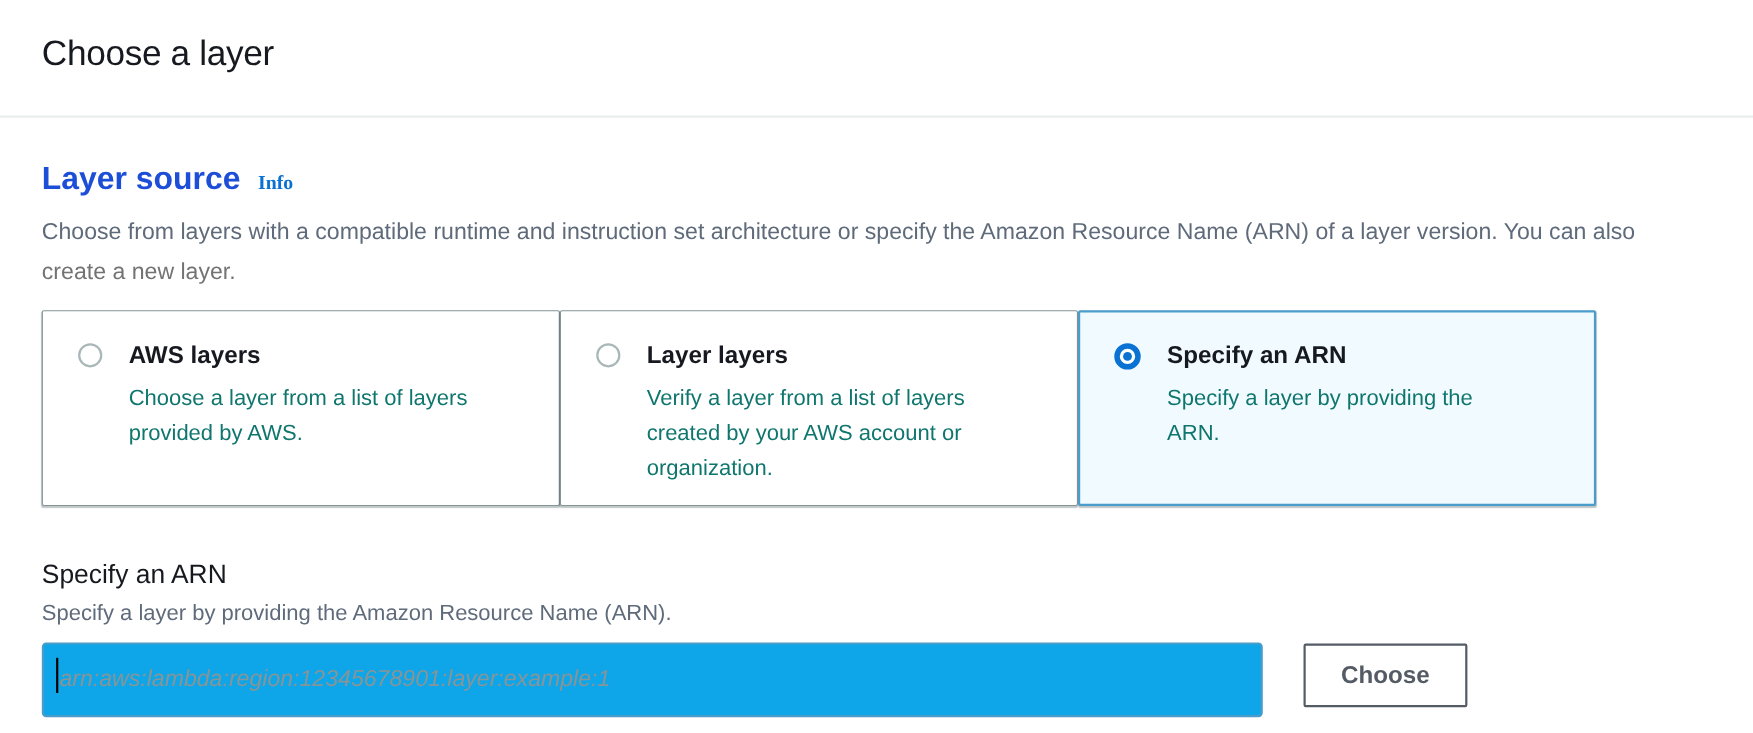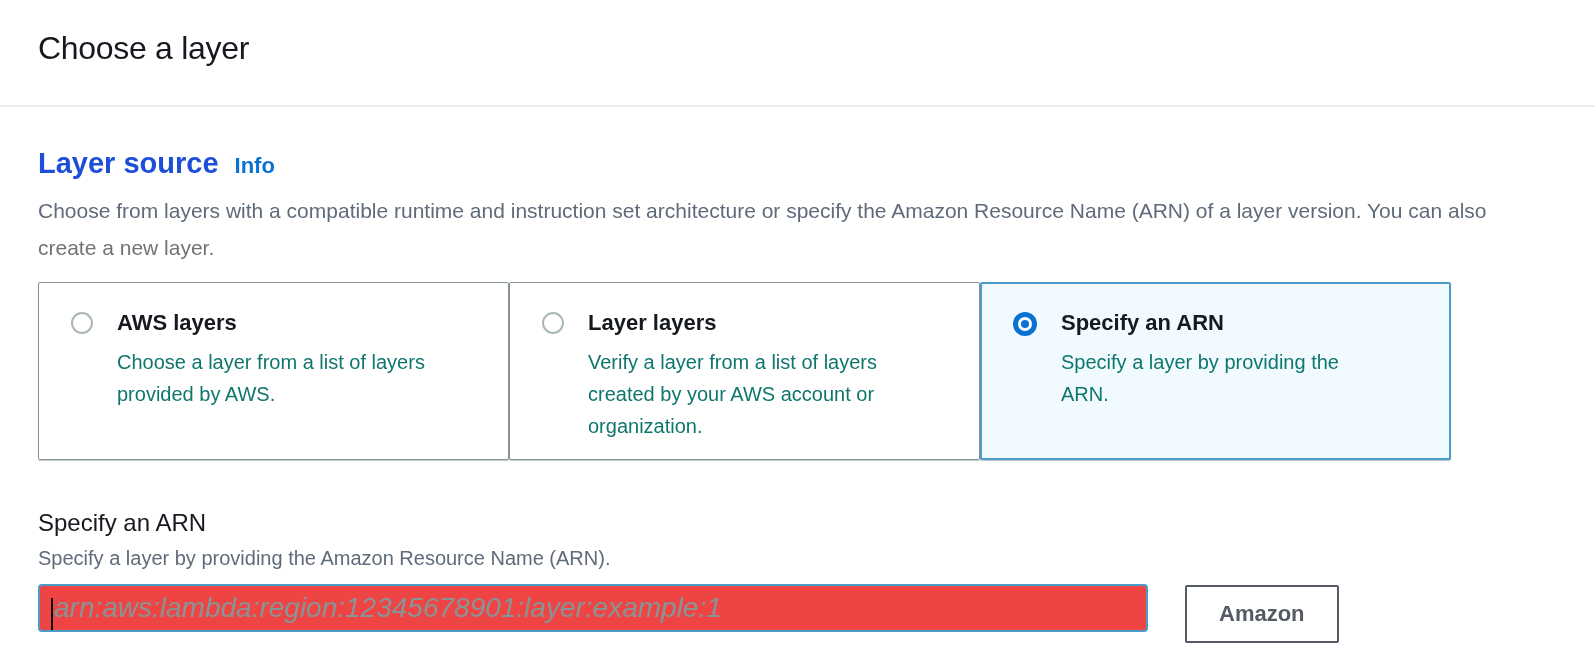--- a/index.html
+++ b/index.html
@@ -11,21 +11,21 @@
   
   .header { height:107px; padding:30px 38px 0 38px; background:#fff;
     border-bottom:2px solid #eaeded; }
   .page-title { font-size:32px; font-weight:400; letter-spacing:-0.3px; color:#16191f; }
 
   .content { padding:0 64px 0 38px; }
 
   
   .label-row { margin-top:40px; display:flex; align-items:baseline; gap:16px; }
   .section-label { font-size:29px; font-weight:700; color:#1d4ed8; }
-  .info-link { font-size:22px; font-weight:700; color:#0972d3; text-decoration:none; cursor:pointer; }
+  .info-link { font-size:18px; font-weight:700; color:#0972d3; text-decoration:none; cursor:pointer;font-family:Liberation Serif, serif; }
 
   .section-desc { margin-top:12px; font-size:21px; line-height:37px; color:#5f6b7a; max-width:1470px; }
   .inline-link { color:#737373; text-decoration:none; cursor:pointer; }
 
   
   .cards { margin-top:16px; display:flex; }
   .card { width:471px; height:178px; background:#fff; border:1px solid #879596;
     border-radius:2px; padding:26px 20px 0 32px; cursor:pointer;
     box-shadow:0 1px 1px 0 rgba(0,28,36,0.25); display:flex; align-items:flex-start; }
   .card.selected { border:2px solid #4a9cca; background:#f1faff; padding:25px 19px 0 31px; }
@@ -41,23 +41,23 @@
   .card-text { margin-left:24px; }
   .card-title { font-size:22px; font-weight:700; color:#16191f; line-height:28px; }
   .card-desc { margin-top:9px; font-size:20px; line-height:32px; color:#0f766e; max-width:330px; }
 
   
   .arn-label { margin-top:49px; font-size:24px; font-weight:400; color:#16191f; }
   .arn-desc { margin-top:10px; font-size:20px; color:#5f6b7a; }
 
   .input-row { margin-top:14px; display:flex; align-items:flex-start; gap:37px; }
   .input-wrap { position:relative; }
-  .arn-input { width:1110px; height:48px; border:2px solid #4a9cca; border-radius:4px;
-    padding:0 14px; font-size:28px; font-family:"Liberation Sans", sans-serif;
-    color:#16191f; outline:none; background:#ef4444; }
+  .arn-input { width:1110px; height:68px; border:2px solid #4a9cca; border-radius:4px;
+    padding:0 14px; font-size:21px; font-family:"Liberation Sans", sans-serif;
+    color:#16191f; outline:none; background:#0ea5e9; }
   .arn-input::placeholder { color:#879596; font-style:italic; opacity:1; }
   .caret { position:absolute; left:13px; top:14px; width:2px; height:32px; background:#000; }
 
   .verify-btn { height:58px; margin-top:1px; padding:0 32px; background:#fff;
     border:2px solid #545b64; border-radius:2px; color:#545b64; font-size:22px;
     font-weight:700; font-family:"Liberation Sans", sans-serif; cursor:pointer; }
 </style>
 </head>
 <body>
 
@@ -116,17 +116,17 @@
     </div>
 
     <div class="arn-label">Specify an ARN</div>
     <div class="arn-desc">Specify a layer by providing the Amazon Resource Name (ARN).</div>
 
     <div class="input-row">
       <span class="input-wrap">
         <input class="arn-input" type="text" placeholder="arn:aws:lambda:region:12345678901:layer:example:1" style="">
         <span class="caret"></span>
       </span>
-      <button class="verify-btn">Amazon</button>
+      <button class="verify-btn">Choose</button>
     </div>
 
   </div>
 </div>
 
 </body></html>

